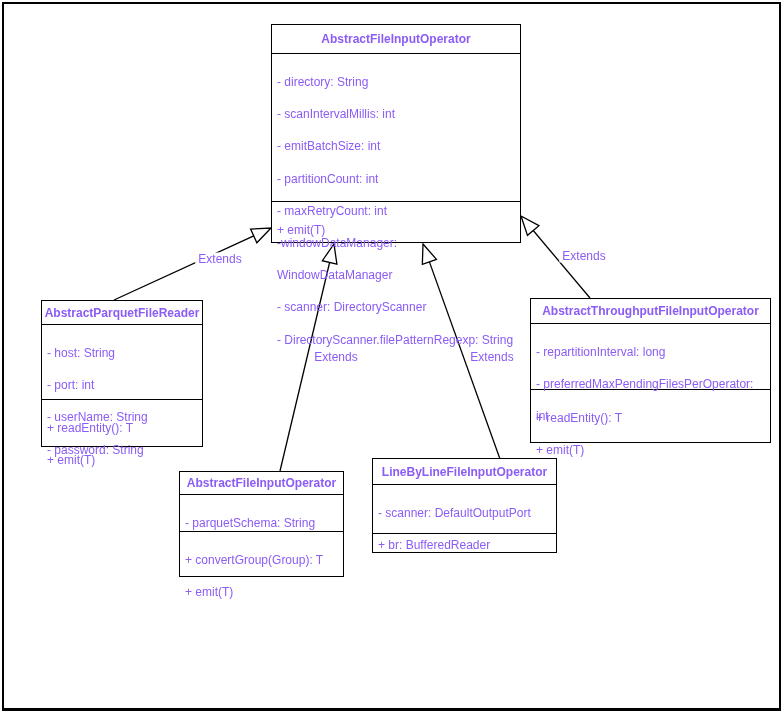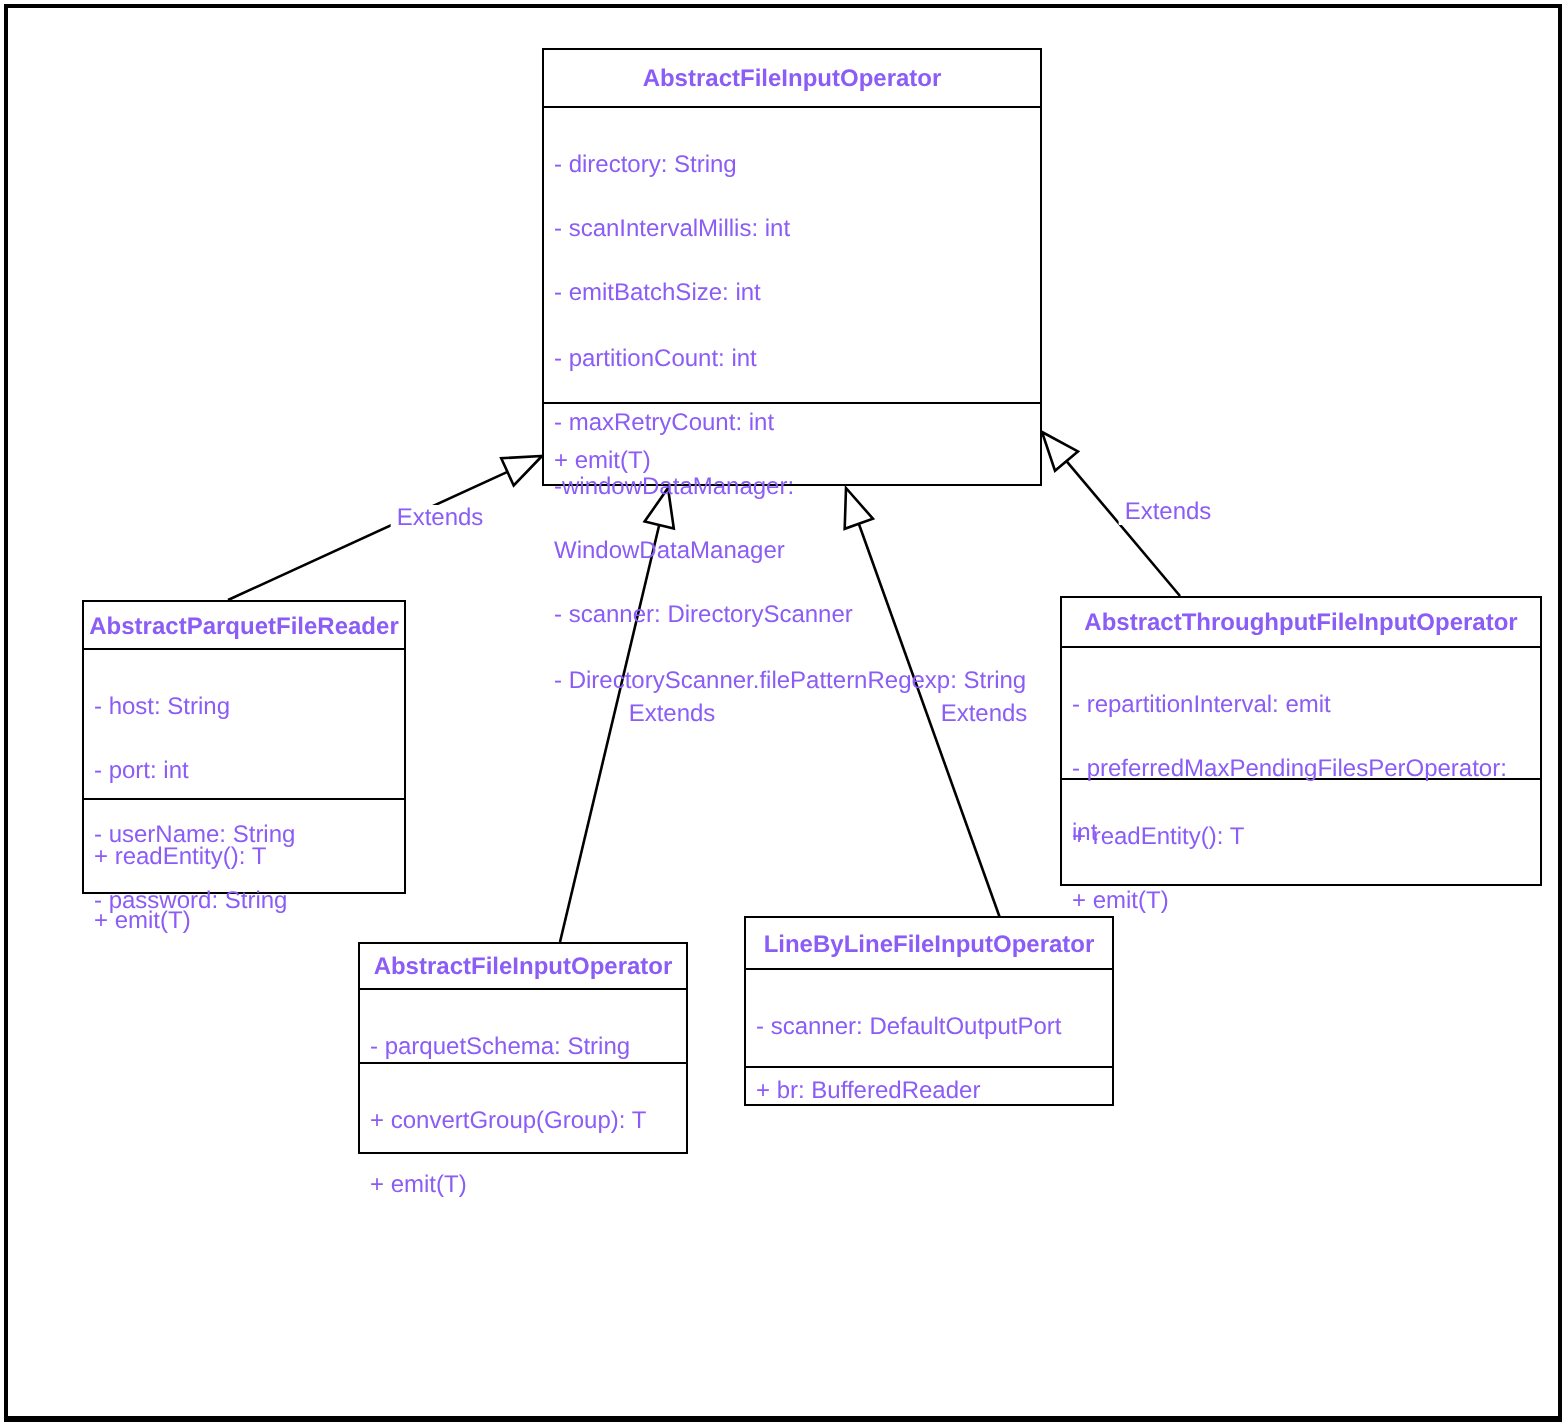--- a/index.html
+++ b/index.html
@@ -84,21 +84,21 @@
           <div class="uml-line">- password: String</div>
         </div>
         <div class="uml-methods">
           <div class="uml-line">+ readEntity(): T</div>
           <div class="uml-line">+ emit(T)</div>
         </div>
       </div>
       <div class="uml-class" style="left: 530px; top: 298px; width: 241px; height: 145px;">
         <div class="uml-title" style="height: 24px;">AbstractThroughputFileInputOperator</div>
         <div class="uml-attrs" style="height: 66px;">
-          <div class="uml-line">- repartitionInterval: emit</div>
+          <div class="uml-line">- repartitionInterval: long</div>
           <div class="uml-line">- preferredMaxPendingFilesPerOperator:</div>
           <div class="uml-line">int</div>
         </div>
         <div class="uml-methods">
           <div class="uml-line">+ readEntity(): T</div>
           <div class="uml-line">+ emit(T)</div>
         </div>
       </div>
       <div class="uml-class" style="left: 179px; top: 471px; width: 165px; height: 106px;">
         <div class="uml-title" style="height: 22px;">AbstractFileInputOperator</div>

